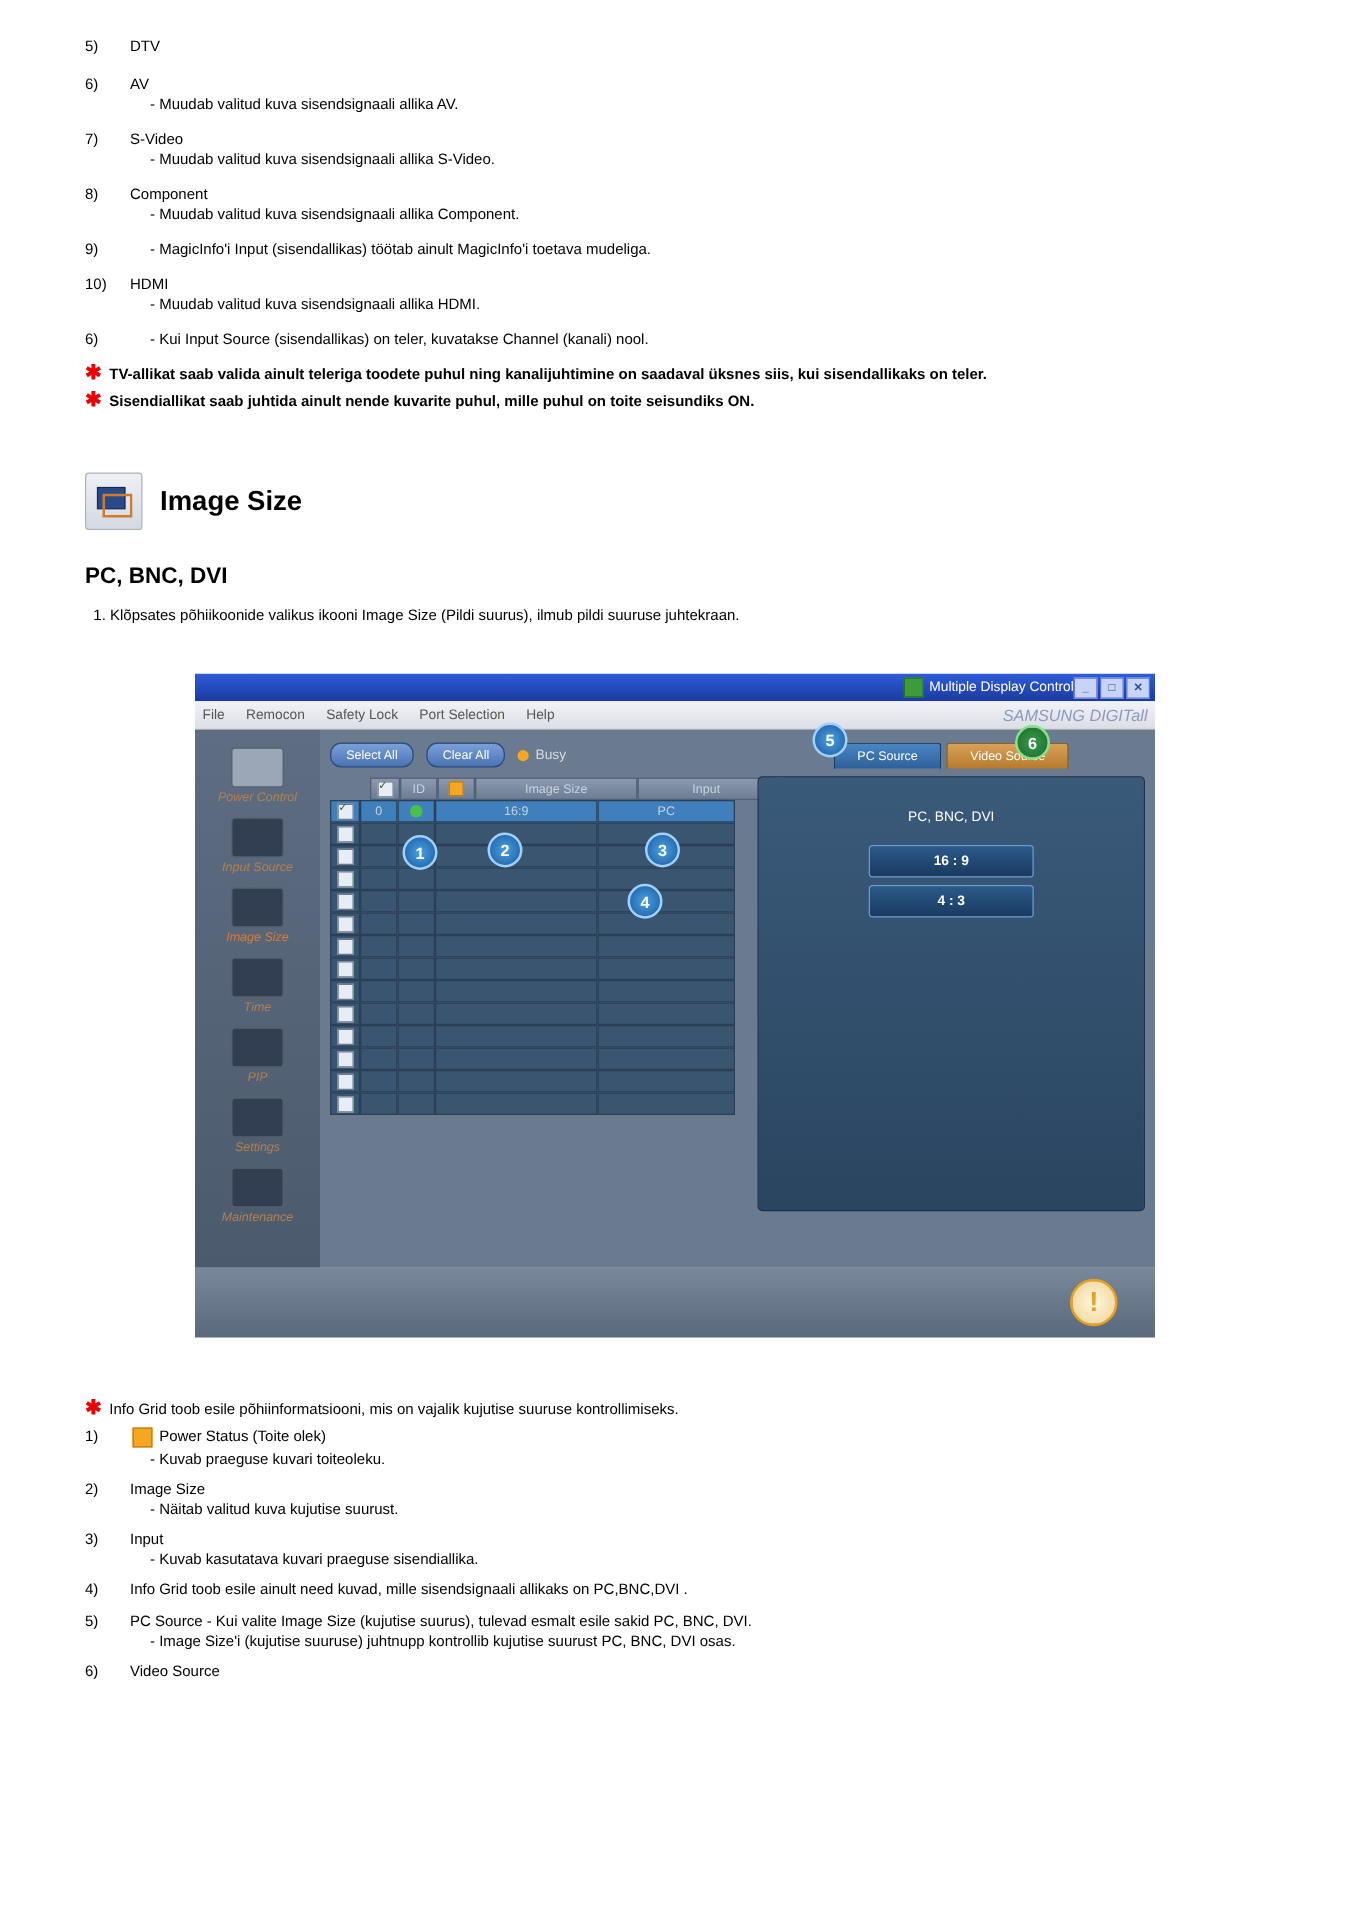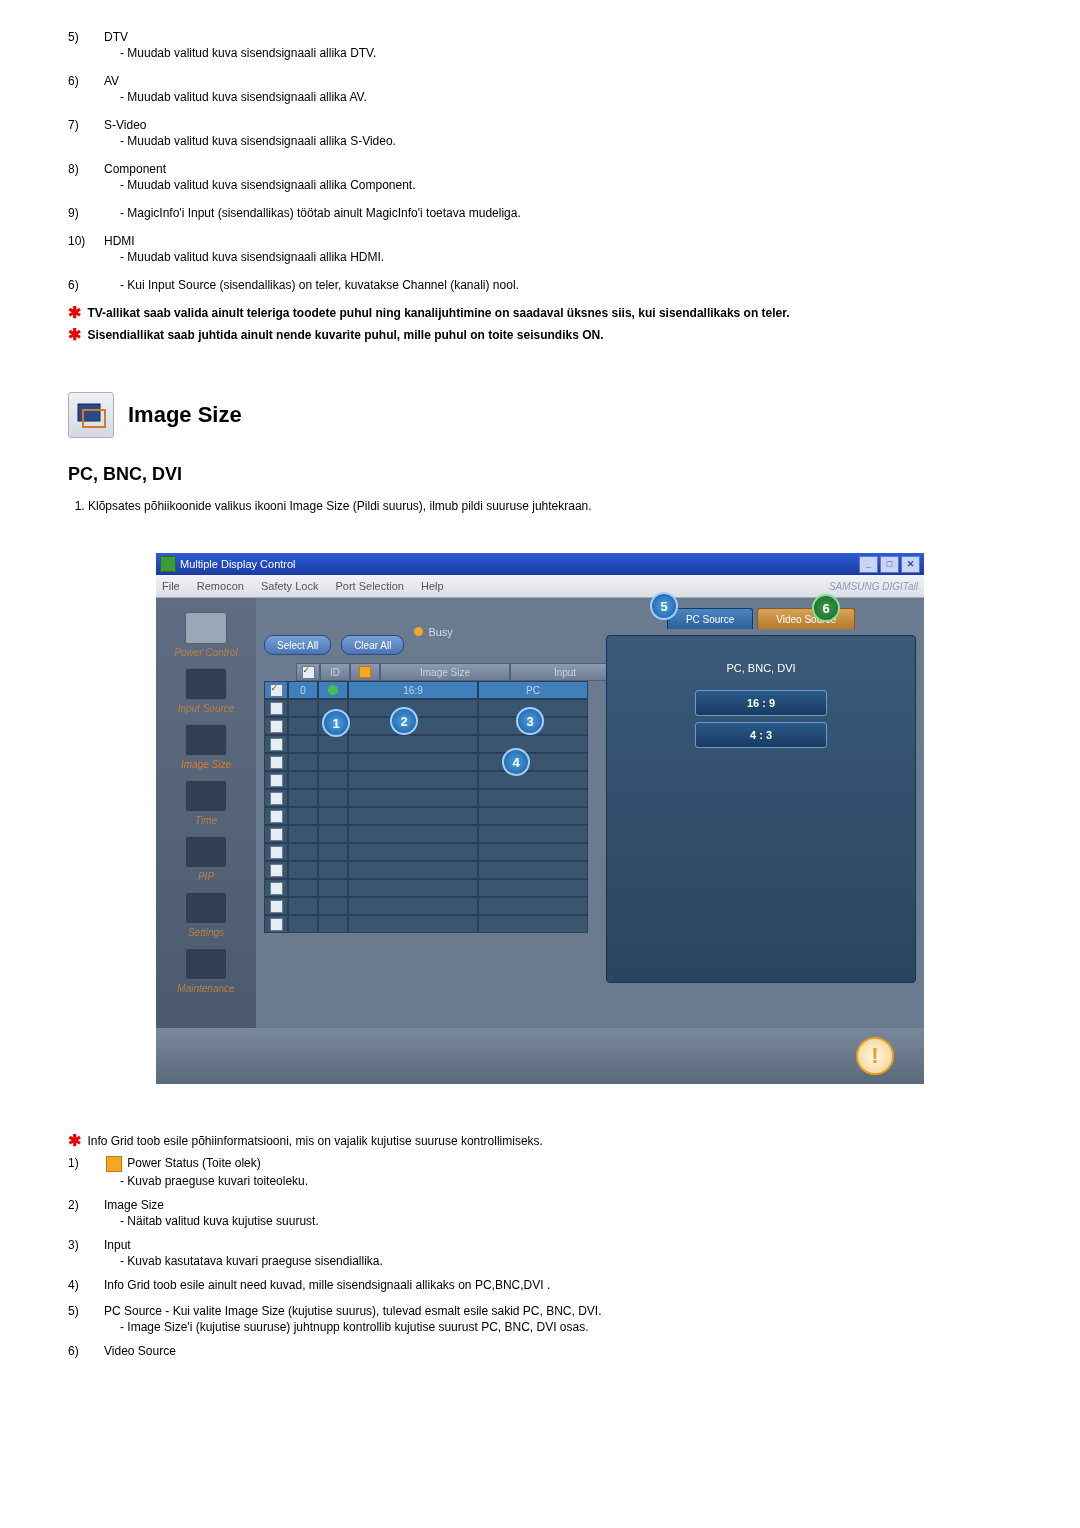--- a/index.html
+++ b/index.html
@@ -36,46 +36,46 @@
 
   .sub-title { font-size: 18px; font-weight: bold; margin-bottom: 14px; }
   .step { margin-bottom: 20px; }
 
   
   .shot-wrap { display: flex; justify-content: center; margin: 40px 0 50px 0; }
   .appwin { width: 768px; font-size: 11px; }
   .titlebar {
     background: linear-gradient(#2f5cd9,#1a3aa0);
     height: 22px;
-    display: flex; align-items: center; justify-content: space-between;
+    display: flex; align-items: center; justify-content: flex-end;
     padding: 0 4px; color: #fff;
   }
   .titlebar-left { display: flex; align-items: center; gap:4px; }
   .titlebar-icon { width:14px; height:14px; background:#3a9d3a; border:1px solid #2a6d2a; }
   .winbtns { display:flex; gap:2px; }
   .winbtn { width:17px; height:15px; background:#c9d4f5; border:1px solid #5a7ad0; display:flex;align-items:center;justify-content:center;font-size:9px;color:#2a4aa0; font-weight:bold; }
   .menubar {
     background: linear-gradient(#f2f3f7,#dcdee6);
     height: 22px;
     display: flex; align-items: center; justify-content: space-between;
     padding: 0 6px;
     border-bottom: 1px solid #aaa;
   }
   .menubar-left span { margin-right: 14px; color: #555; }
-  .brand { color:#8a9abf; font-style: italic; font-size:10px; }
+  .brand { color:#8a9abf; font-style: italic; font-size:13px; }
   .appbody { display:flex; height: 430px; background:#6a7a8f; }
   .sidebar { width: 100px; background: linear-gradient(#5e6d82,#4c5a6d); padding: 14px 0; }
   .side-item { text-align:center; color:#b5804a; font-size:10px; margin-bottom: 10px; font-style: italic; }
   .side-item.active { color:#e07a2a; }
   .side-ico { width:40px; height:30px; margin:0 auto 3px auto; background:#9ba7b7; border:1px solid #55606f; border-radius:3px; display:flex;align-items:center;justify-content:center; }
   .side-ico.dark { background:#323f52; }
   .mainpane { flex:1; background:#6a7a8f; padding: 10px 8px; display:flex; }
   .tablearea { width: 330px; }
   .topbtns { display:flex; align-items:center; gap:10px; margin-bottom: 8px; }
-  .pillbtn { height:18px; padding:0 12px; background:linear-gradient(#7aa0d8,#4a74b4); border:1px solid #2a4a80; color:#fff; border-radius:9px; display:flex;align-items:center; font-size:10px;margin-top:27px; }
+  .pillbtn { height:18px; padding:0 12px; background:linear-gradient(#7aa0d8,#4a74b4); border:1px solid #2a4a80; color:#fff; border-radius:9px; display:flex;align-items:center; font-size:10px; }
   .busy { display:flex; align-items:center; color:#d5dce6; }
   .busy-dot { width:9px; height:9px; background:#f5a623; border-radius:50%; margin-right:5px; }
   .gridhdr { display:flex; height:18px;padding-left:32px; }
   .gcell { background:linear-gradient(#8c9ab0,#6f7d92); border:1px solid #50607a; color:#c8d2e0; display:flex;align-items:center;justify-content:center; font-size:10px; }
   .gridrow { display:flex; height:18px; }
   .cchk { width:22px; }
   .cid  { width:28px; }
   .cpwr { width:28px; }
   .csz  { width:128px; }
   .cin  { width:108px; }
@@ -109,21 +109,20 @@
   .tablewrap { position:relative; }
 </style>
 </head>
 <body>
 
 <div class="item-list">
   <div class="item-row">
       <div class="item-num">5)</div>
       <div class="item-body">
         <div class="item-title">DTV</div>
-        <div class="item-desc">- Muudab valitud kuva sisendsignaali allika DTV.</div>
       </div>
     </div>
   <div class="item-row">
       <div class="item-num">6)</div>
       <div class="item-body">
         <div class="item-title">AV</div>
         <div class="item-desc">- Muudab valitud kuva sisendsignaali allika AV.</div>
       </div>
     </div>
   <div class="item-row">

